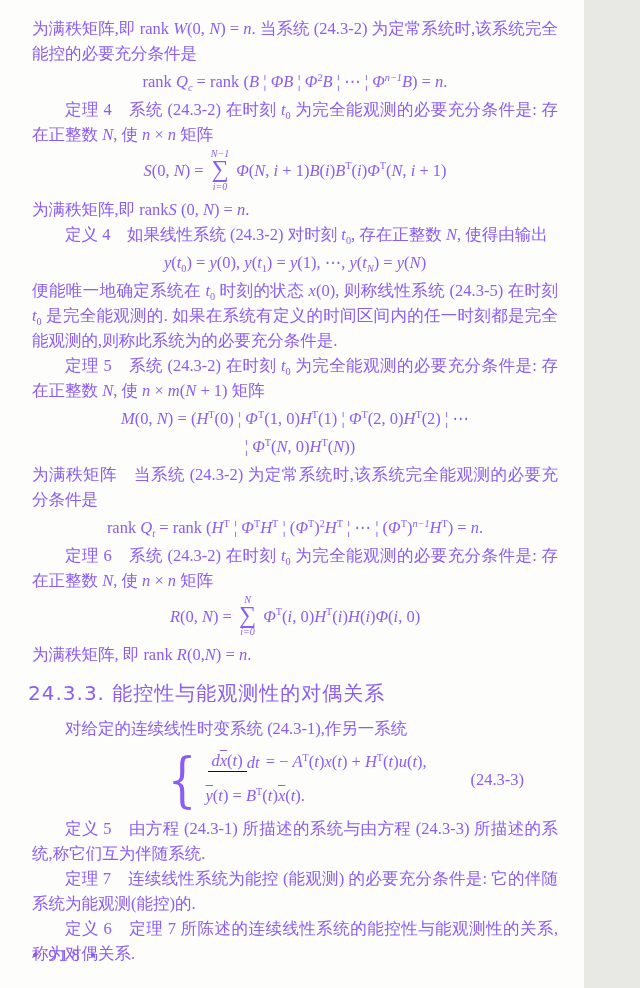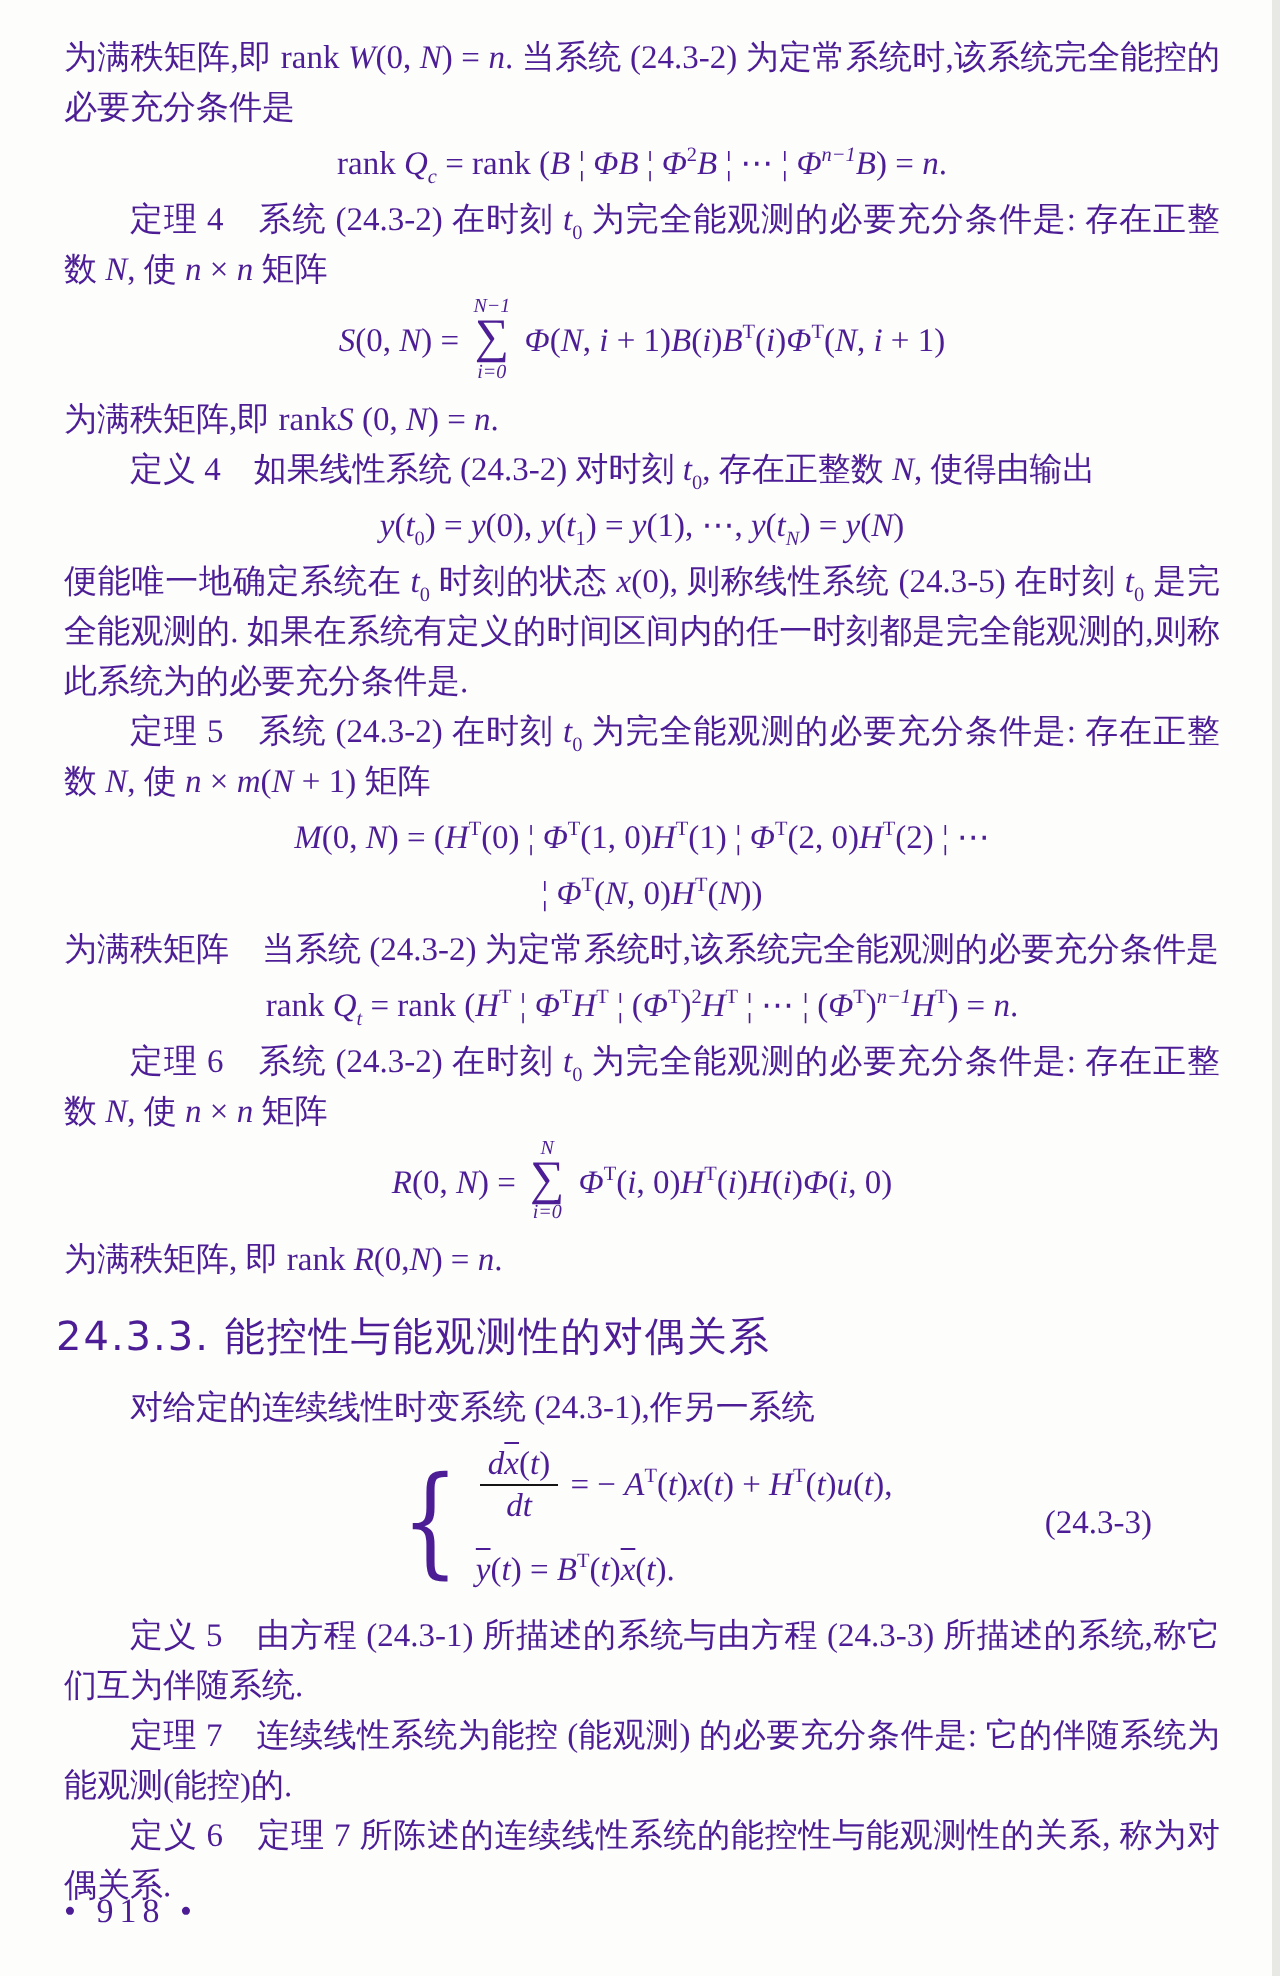--- a/index.html
+++ b/index.html
@@ -1,38 +1,38 @@
 <!DOCTYPE html>
 <html><head>
 <meta charset="utf-8">
 <style>
   html,body{margin:0;padding:0;background:#e8e8e4;}
   .page{
-    width:636px;height:988px;box-sizing:border-box;position:relative;
-    background:#fdfdfb;color:#4c1d95;overflow:hidden;
+    width:584px;height:988px;box-sizing:border-box;position:relative;
+    background:#fdfdfb;color:#8b5cf6;overflow:hidden;
     padding:16px 26px 0 32px;
     font-family:"Liberation Serif","DejaVu Serif",serif;
     font-size:16.5px;line-height:25px;
   }
   .p{text-align:justify;}
   .p.indent{text-indent:2em;}
   .heading{font-size:20px;font-weight:normal;letter-spacing:1px;margin:14px 0 10px -4px;
     font-family:"DejaVu Sans","Liberation Sans",sans-serif;}
   .formula{text-align:center;margin:3px 0;white-space:nowrap;}
   .formula.cont{padding-left:10px;}
   .mi{font-style:italic;}
   .mb{font-weight:normal;}
   .bar{text-decoration:overline;}
   sup,sub{font-size:0.62em;line-height:0;}
   sup.mi,sub.mi{font-style:italic;}
   .sum{display:inline-flex;flex-direction:column;align-items:center;vertical-align:middle;
     line-height:1;margin:0 3px;position:relative;top:-2px;}
   .sum .lim{font-size:10px;font-style:italic;line-height:1.1;}
   .sum .sig{font-size:24px;line-height:0.9;font-style:normal;}
-  .frac{display:inline-flex;flex-direction:column;align-items:center;vertical-align:middle;
+  .frac{display:inline-flex;align-items:center;vertical-align:middle;
     line-height:1.1;margin:0 2px;position:relative;top:-1px;}
   .frac .num{border-bottom:1.5px solid #141414;padding:0 4px 1px;}
   .frac .den{padding-top:1px;}
   .system{position:relative;display:flex;justify-content:center;align-items:center;
     gap:4px;margin:8px 0;}
   .system .brace{font-size:60px;font-weight:400;line-height:0.9;transform:scaleX(0.75);
     font-family:"DejaVu Serif",serif;}
   .system .eqs{display:flex;flex-direction:column;gap:9px;align-items:flex-start;}
   .system .tag{position:absolute;right:34px;top:50%;transform:translateY(-50%);}
   .pagenum{position:absolute;left:32px;bottom:20px;font-size:17px;letter-spacing:3px;}

